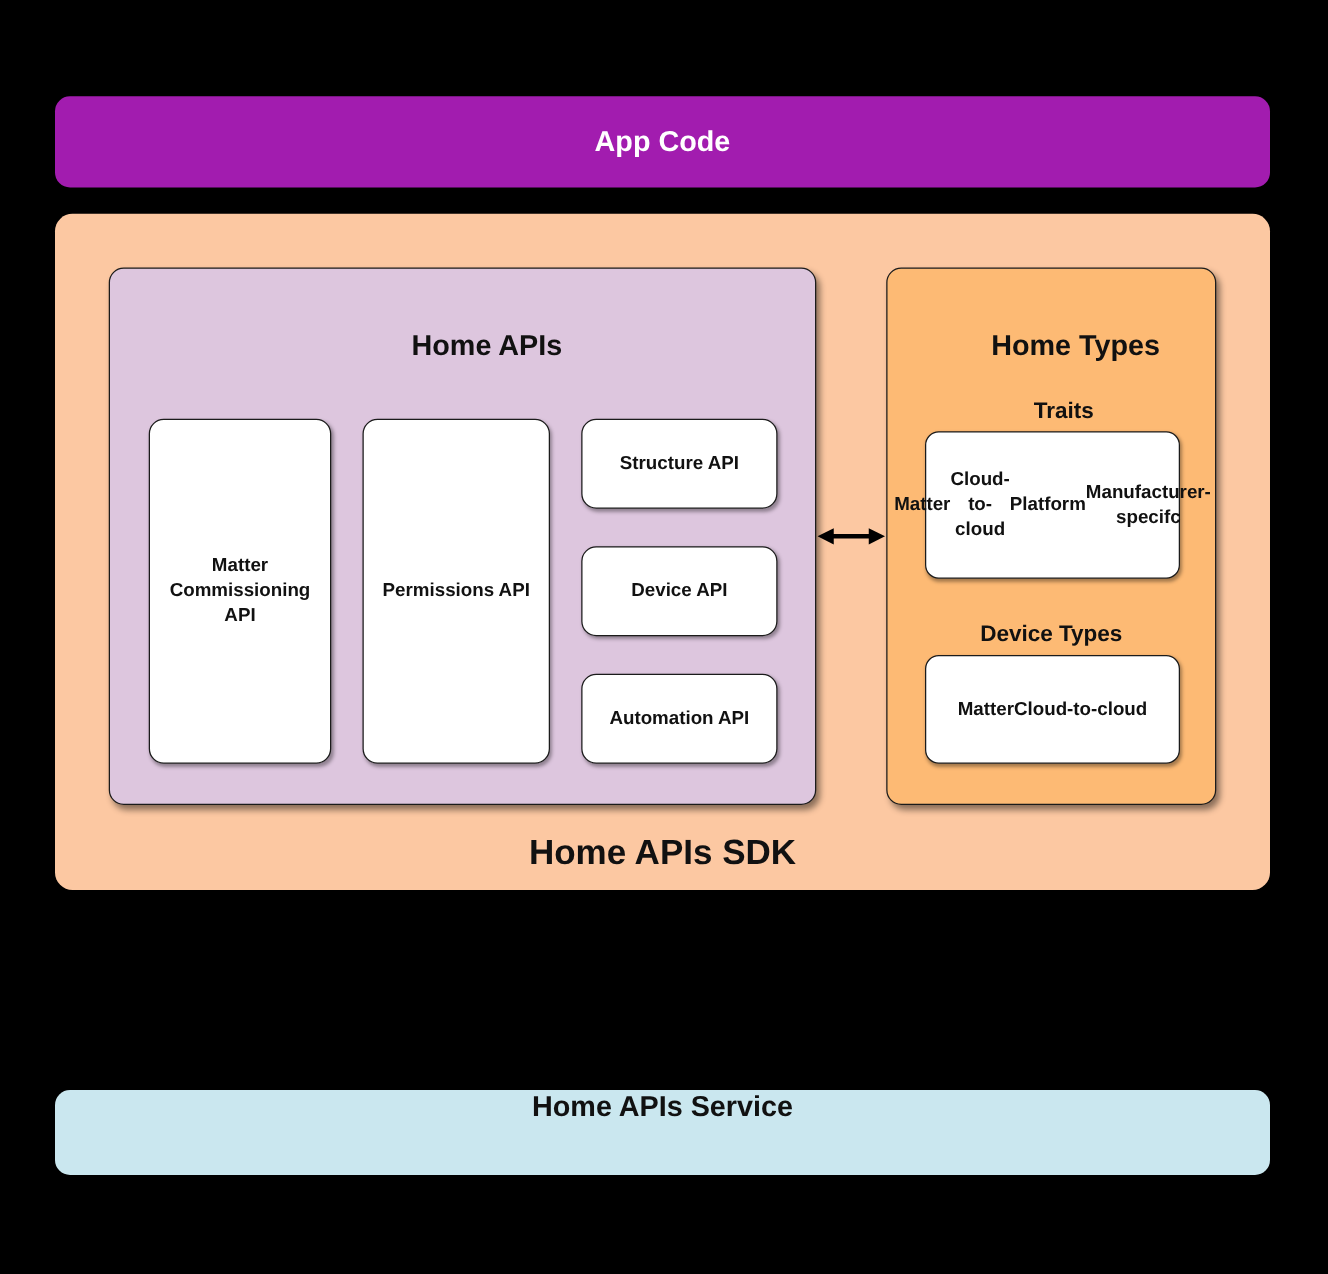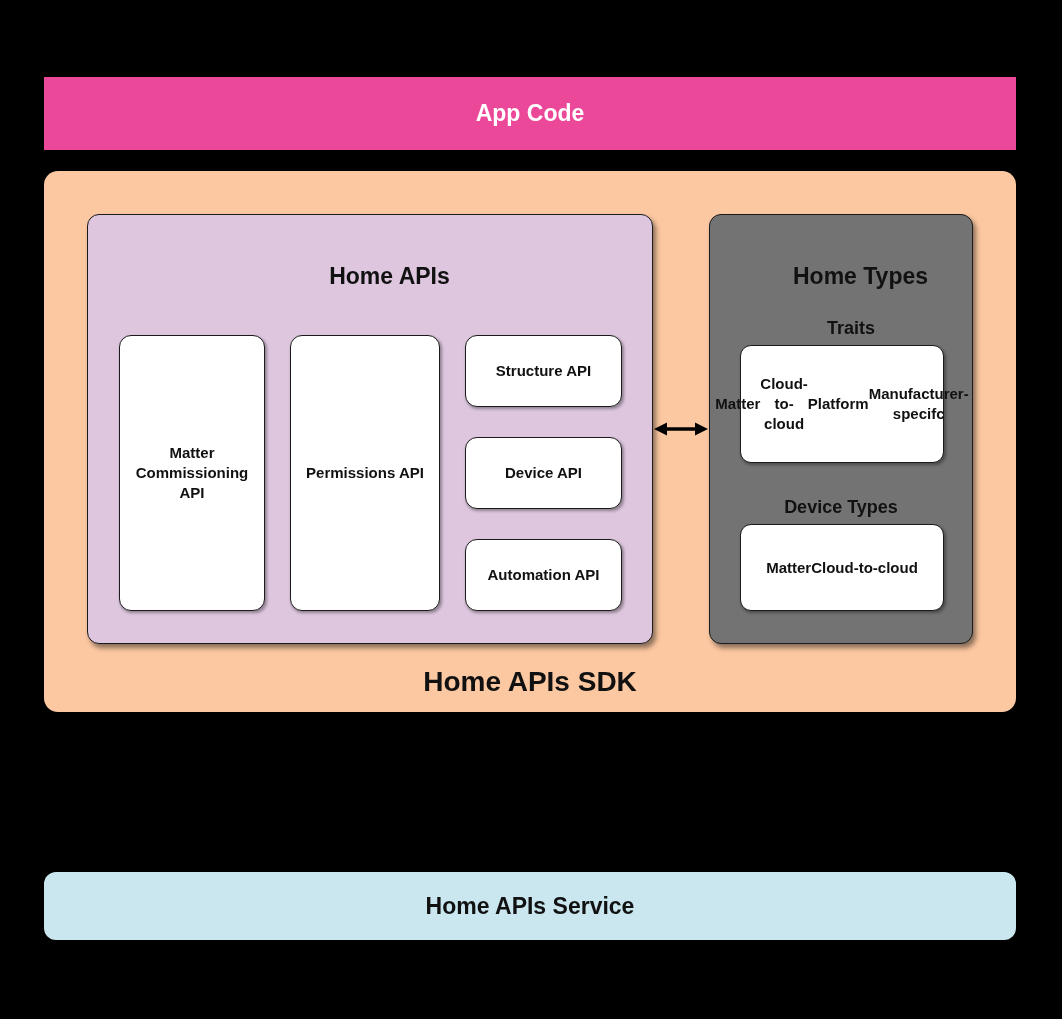--- a/index.html
+++ b/index.html
@@ -10,22 +10,22 @@
     overflow: hidden;
     font-family: "Liberation Sans", "DejaVu Sans", sans-serif;
     font-weight: 700;
     color: #111;
   }
   .abs { position: absolute; }
 
   
   .app-code {
     left: 44px; top: 77px; width: 972px; height: 73px;
-    background: #ec4899;
-    border-radius: 0;
+    background: #a21caf;
+    border-radius: 12px;
     display: flex; align-items: center; justify-content: center;
     color: #fff; font-size: 23px;
   }
 
   
   .sdk {
     left: 44px; top: 171px; width: 972px; height: 541px;
     background: #fcc8a2;
     border-radius: 14px;
   }
@@ -66,21 +66,21 @@
   .col-tall-2 { width: 150px; }
   .col-stack {
     width: 157px;
     display: flex; flex-direction: column; justify-content: space-between;
   }
   .col-stack .card { height: 72px; }
 
   
   .home-types {
     left: 665px; top: 43px; width: 264px; height: 430px;
-    background: #737373;
+    background: #fdba74;
     border: 1.5px solid #1b1b1b;
     border-radius: 12px;
     box-shadow: 3px 4px 5px rgba(0,0,0,0.45);
   }
   .sub-heading {
     left: 0; right: 0;
     text-align: center;
     font-size: 18px; line-height: 24px;
   }
   .traits-heading { top: 101px; padding-left: 20px; }
@@ -95,21 +95,21 @@
   .types-card div { line-height: 20px; }
 
   
   .arrow { left: 610px; top: 249px; width: 54px; height: 18px; }
 
   
   .service {
     left: 44px; top: 872px; width: 972px; height: 68px;
     background: #cae7ef;
     border-radius: 12px;
-    display: flex; align-items: center; justify-content: center;
+    display: flex; justify-content: center;
     font-size: 23px;
   }
 </style>
 </head>
 <body>
 
 <div class="abs app-code">
   <span>App Code</span>
 </div>
 

